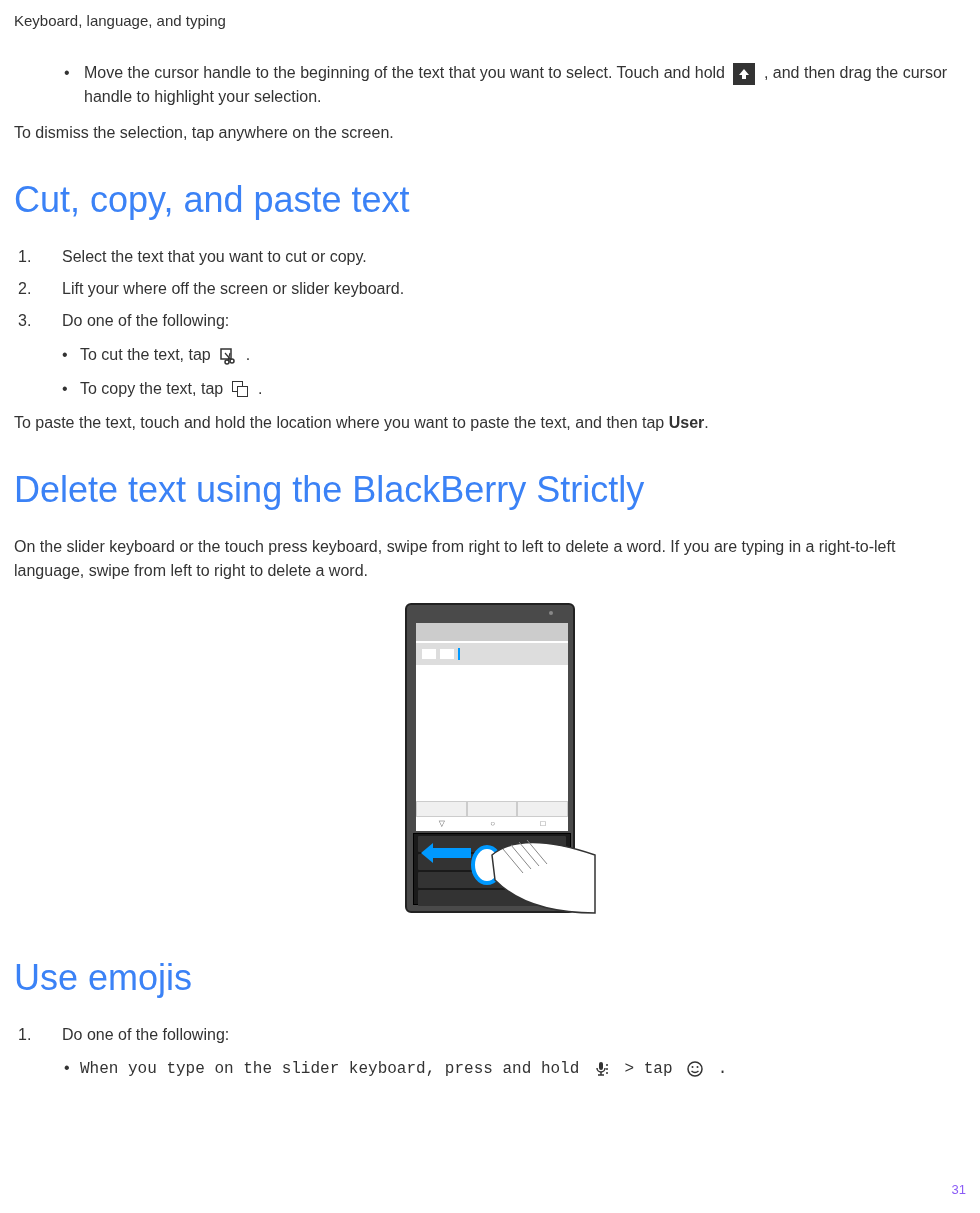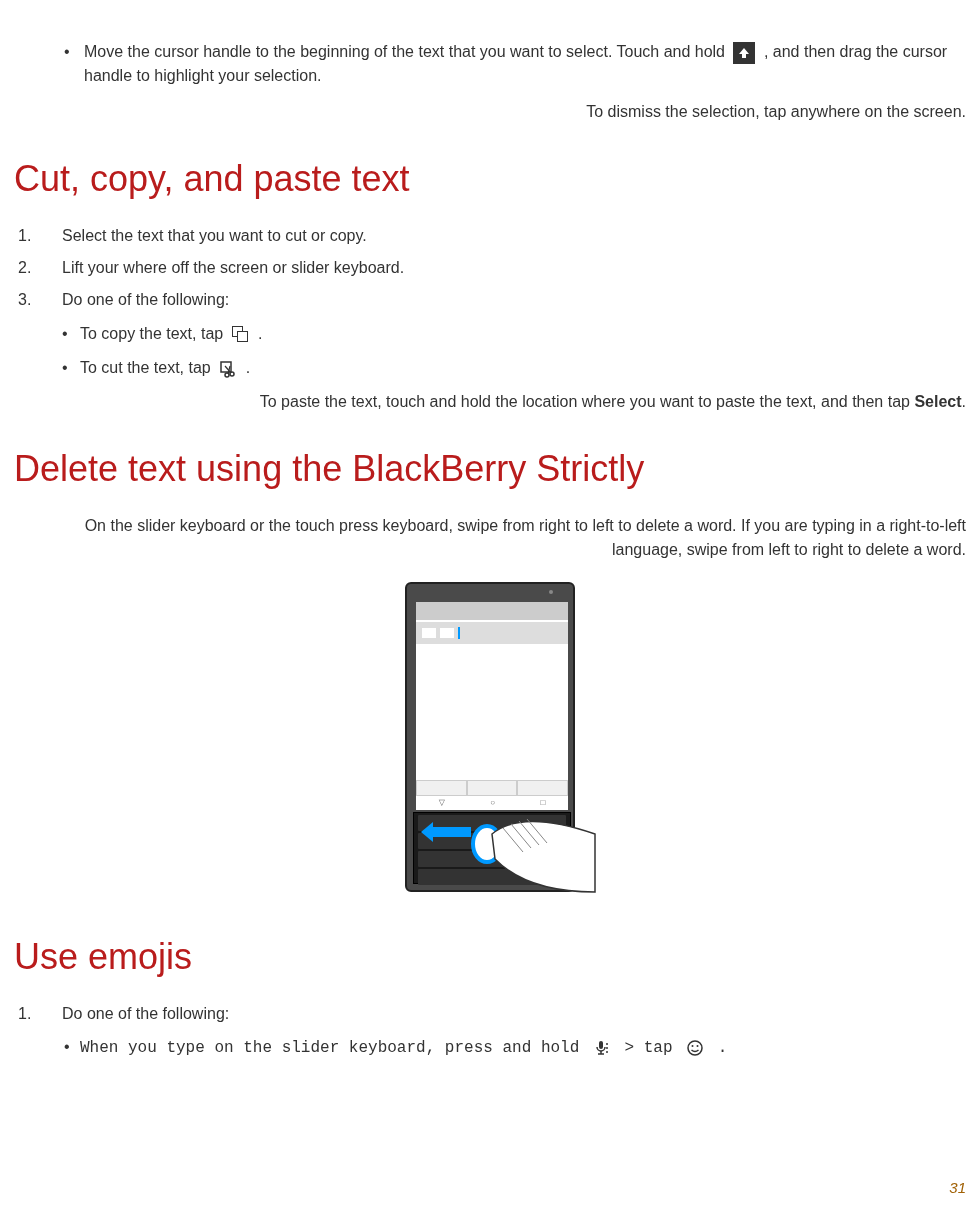--- a/index.html
+++ b/index.html
@@ -71,26 +71,25 @@
     }
     .numbered-list > li::before {
       content: counter(num) ".";
       position: absolute;
       left: 4px;
       top: 0;
     }
     p {
       margin-bottom: 10px;
       margin-top: 10px;
-      text-align: right;
     }
     h1 {
       font-size: 36px;
       font-weight: 300;
-      color: #b91c1c;
+      color: #3b82f6;
       margin-top: 28px;
       margin-bottom: 18px;
     }
     .icon-box {
       display: inline-block;
       width: 22px;
       height: 22px;
       background: #333;
       vertical-align: middle;
       margin: 0 4px;
@@ -291,29 +290,29 @@
       position: absolute;
       top: 230px;
       left: 60px;
       width: 130px;
       height: 75px;
     }
     .page-number {
       position: absolute;
       bottom: 14px;
       right: 14px;
-      font-size: 15px;
-      color: #a16207;
-      font-style: italic;
+      font-size: 13px;
+      color: #8b5cf6;
     }
   </style>
 </head>
 <body>
 
 <div class="header">
+  <div class="header-right">Keyboard, language, and typing</div>
 </div>
 
 <ul class="bullet-list">
   <li>
     <span>Move the cursor handle to the beginning of the text that you want to select. Touch and hold </span>
     <span class="icon-box">
       <svg class="icon-arrow-up" width="14" height="14" viewBox="0 0 14 14">
           <path d="M7 2 L12 8 L9 8 L9 12 L5 12 L5 8 L2 8 Z" fill="#fff"></path>
         </svg>
     </span>
@@ -324,47 +323,47 @@
 <p>To dismiss the selection, tap anywhere on the screen.</p>
 
 <h1>Cut, copy, and paste text</h1>
 
 <ol class="numbered-list">
   <li>Select the text that you want to cut or copy.</li>
   <li>Lift your where off the screen or slider keyboard.</li>
   <li>
     <span>Do one of the following:</span>
     <ul class="sub-bullet-list" style="padding-left: 0; margin-top: 10px;">
-      <li>
-        <span>To copy the text, tap </span>
-        <span class="icon-copy">
-          <span class="icon-copy-back"></span>
-          <span class="icon-copy-front"></span>
-        </span>
-        <span> .</span>
-      </li>
       <li>
         <span>To cut the text, tap </span>
         <span class="icon-cut">
           <svg width="18" height="18" viewBox="0 0 18 18">
             <rect x="2" y="2" width="10" height="10" fill="none" stroke="#333" stroke-width="1.5"></rect>
             <circle cx="13" cy="14" r="2" fill="none" stroke="#333" stroke-width="1.5"></circle>
             <circle cx="8" cy="15" r="2" fill="none" stroke="#333" stroke-width="1.5"></circle>
             <line x1="11" y1="6" x2="9" y2="14" stroke="#333" stroke-width="1.2"></line>
             <line x1="6" y1="6" x2="12" y2="13" stroke="#333" stroke-width="1.2"></line>
           </svg>
         </span>
         <span> .</span>
       </li>
+      <li>
+        <span>To copy the text, tap </span>
+        <span class="icon-copy">
+          <span class="icon-copy-back"></span>
+          <span class="icon-copy-front"></span>
+        </span>
+        <span> .</span>
+      </li>
     </ul>
   </li>
 </ol>
 
 <p>
-  <span>To paste the text, touch and hold the location where you want to paste the text, and then tap </span><b>Select</b><span>.</span>
+  <span>To paste the text, touch and hold the location where you want to paste the text, and then tap </span><b>User</b><span>.</span>
 </p>
 
 <h1>Delete text using the BlackBerry Strictly</h1>
 
 <p>On the slider keyboard or the touch press keyboard, swipe from right to left to delete a word. If you are typing in a right-to-left language, swipe from left to right to delete a word.</p>
 
 <div class="phone-illustration">
   <div class="phone-body">
     <div class="phone-camera"></div>
     <div class="phone-screen">

